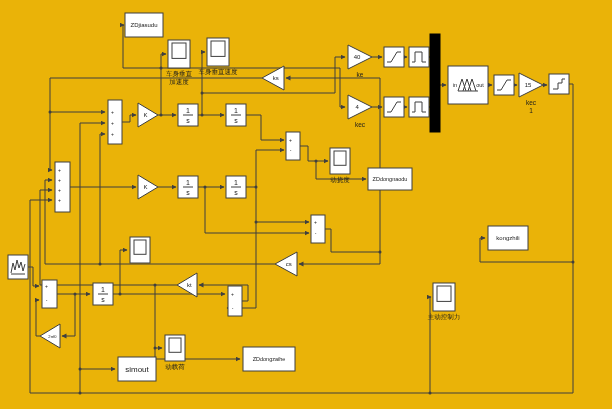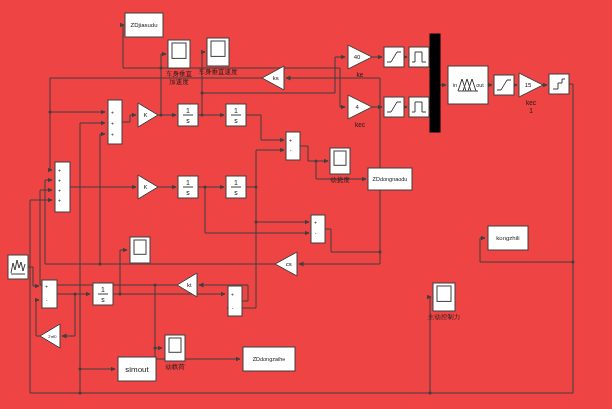--- a/index.html
+++ b/index.html
@@ -1,16 +1,16 @@
 <!DOCTYPE html>
 <html><head>
 <meta charset="utf-8">
 <style>
   html,body{margin:0;padding:0;background:#ffffff;}
-  #stage{position:relative;width:612px;height:409px;background:#ef4444;overflow:hidden;
+  #stage{position:relative;width:612px;height:409px;background:#eab308;overflow:hidden;
          font-family:"Liberation Sans", sans-serif;}
   svg text{font-family:"Liberation Sans", sans-serif;fill:#1c1c1c;}
   .wire{fill:none;stroke:#3f3f3f;stroke-width:1;}
   .blk{fill:#ffffff;stroke:#3f3f3f;stroke-width:1;}
   .icon{fill:none;stroke:#3f3f3f;stroke-width:1;}
 </style>
 </head>
 <body>
 
 <div id="stage"><svg width="612" height="409" viewBox="0 0 612 409">

